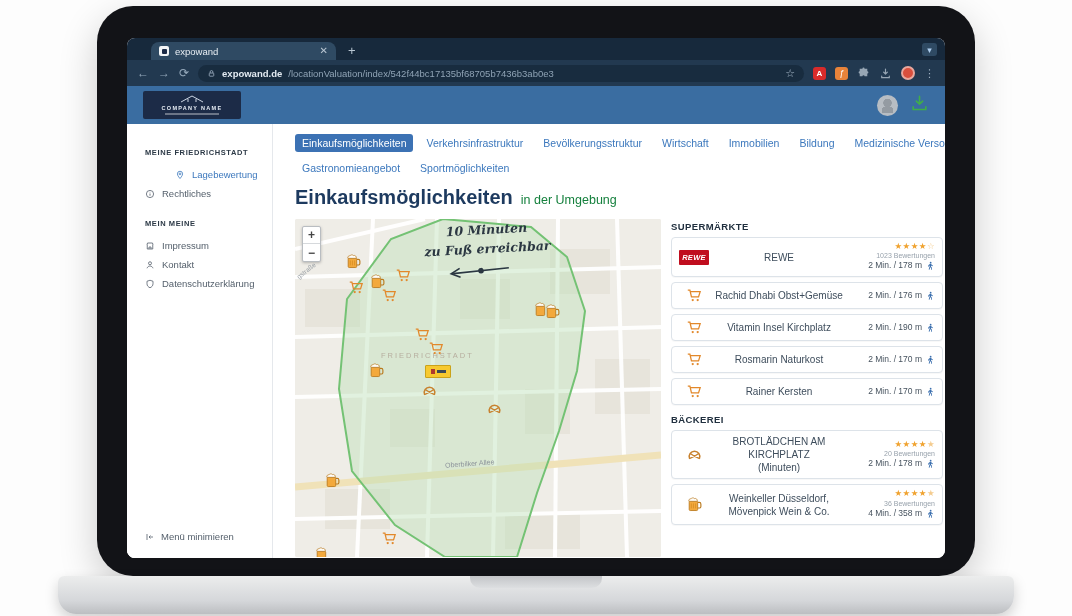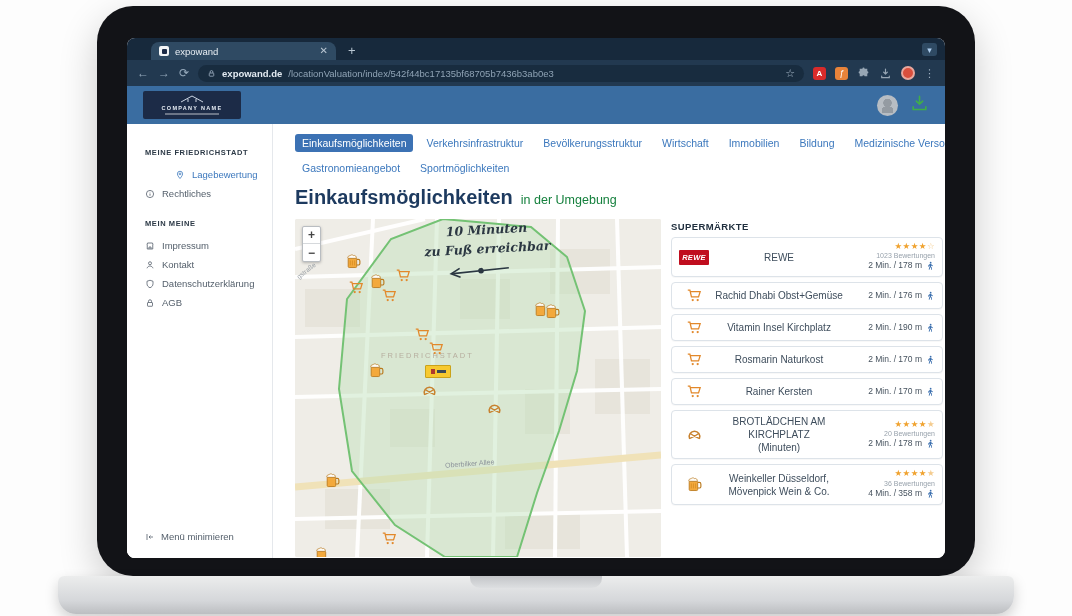--- a/index.html
+++ b/index.html
@@ -221,27 +221,20 @@
                 <circle cx="10" cy="6.5" r="3"></circle>
                 <path d="M4 16.5c1-3 3.5-4.5 6-4.5s5 1.5 6 4.5"></path>
               </svg>
             <span>Kontakt</span>
           </div>
           <div class="side-item">
             <svg viewBox="0 0 20 20" fill="none" stroke="currentColor" stroke-width="1.6">
                 <path d="M10 2.5l6 2v5c0 4-2.5 6.5-6 8-3.5-1.5-6-4-6-8v-5z"></path>
               </svg>
             <span>Datenschutzerklärung</span>
-          </div>
-          <div class="side-item">
-            <svg viewBox="0 0 20 20" fill="none" stroke="currentColor" stroke-width="1.6">
-                <rect x="5" y="9" width="10" height="7.5" rx="1"></rect>
-                <path d="M7 9V6.5a3 3 0 0 1 6 0V9"></path>
-              </svg>
-            <span>AGB</span>
           </div>
           <div class="side-min">
             <svg viewBox="0 0 20 20" fill="none" stroke="currentColor" stroke-width="1.6">
                 <line x1="4" y1="4" x2="4" y2="16"></line>
                 <path d="M16 10H8m0 0l3-3m-3 3l3 3"></path>
               </svg>
             <span>Menü minimieren</span>
           </div>
         </aside>
 
@@ -500,20 +493,21 @@
                             <circle cx="13.5" cy="4" r="2.1"></circle>
                             <path d="M13 7.2c-.6-.3-1.5-.2-2 .3L8.6 9.8 7 13l1.7.6 1.4-2.7 1.2 1.2-2.5 8.5 1.9.5 2-6.4 2 2.1.3 4.3h1.9l-.3-5.2-2.3-2.5 1-2.8c.9 1 2.2 1.8 3.7 2v-1.8c-1.2-.2-2.2-.8-2.8-1.7l-1-1.6c-.4-.6-.8-1-1.2-1.3z"></path>
                           </svg>
                         </span>
                       </div>
                     </div>
                 </div>
               </div>
 
               <div class="panel-section">
+                <div class="panel-h">BÄCKEREI</div>
                 <div class="card">
                   <div class="card-icon">
                       <svg viewBox="0 0 24 24" fill="none" stroke="#c8822f" stroke-width="2" stroke-linecap="round">
                         <path d="M5 17.5A7.5 7.5 0 1 1 19 17.5"></path>
                         <path d="M6.5 11c3.5 2.5 7.5 5 12 6.5M17.5 11C14 13.5 10 16 5.5 17.5"></path>
                       </svg>
                     </div>
                   <div class="card-name">
                       <div>BROTLÄDCHEN AM KIRCHPLATZ</div>
                       <div>(Minuten)</div>

